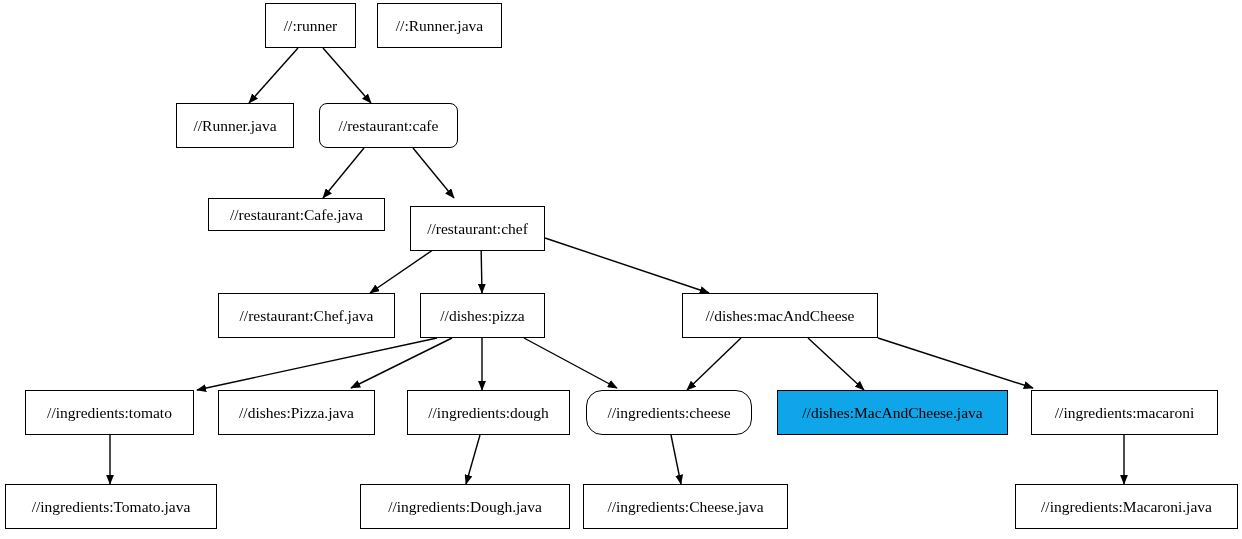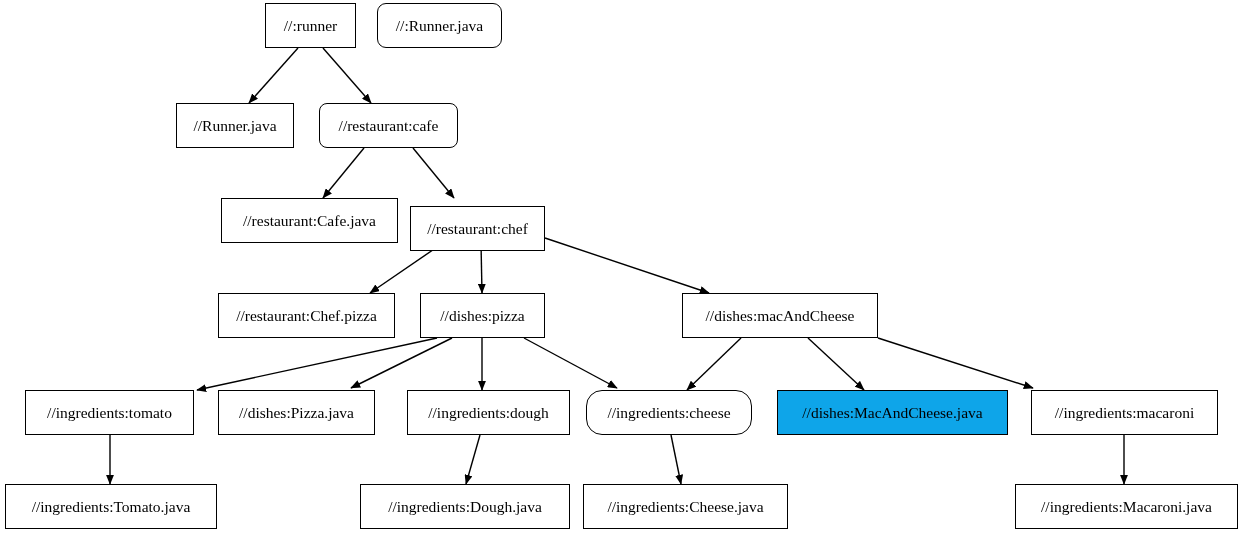--- a/index.html
+++ b/index.html
@@ -72,37 +72,37 @@
         <line x1="480" y1="435" x2="466" y2="484" stroke="#000000" stroke-width="1.4" marker-end="url(#arrowhead)"></line>
         <line x1="671" y1="435" x2="681" y2="484" stroke="#000000" stroke-width="1.4" marker-end="url(#arrowhead)"></line>
         <line x1="1124" y1="435" x2="1124" y2="484" stroke="#000000" stroke-width="1.4" marker-end="url(#arrowhead)"></line>
       </g>
   </svg>
 
   <div id="node-group">
       <div class="node" style="left: 265px; top: 3px; width: 91px; height: 45px; background: rgb(255, 255, 255); border-color: rgb(0, 0, 0); color: rgb(0, 0, 0);">
         <span class="node-label">//:runner</span>
       </div>
-      <div class="node" style="left: 377px; top: 3px; width: 125px; height: 45px; background: rgb(255, 255, 255); border-color: rgb(0, 0, 0); color: rgb(0, 0, 0); border-radius: 9px;">
+      <div class="node" style="left: 377px; top: 3px; width: 125px; height: 45px; background: rgb(255, 255, 255); border-color: rgb(0, 0, 0); color: rgb(0, 0, 0);">
         <span class="node-label">//:Runner.java</span>
       </div>
       <div class="node" style="left: 176px; top: 103px; width: 118px; height: 45px; background: rgb(255, 255, 255); border-color: rgb(0, 0, 0); color: rgb(0, 0, 0);">
         <span class="node-label">//Runner.java</span>
       </div>
       <div class="node" style="left: 319px; top: 103px; width: 139px; height: 45px; background: rgb(255, 255, 255); border-color: rgb(0, 0, 0); color: rgb(0, 0, 0); border-radius: 8px;">
         <span class="node-label">//restaurant:cafe</span>
       </div>
-      <div class="node" style="left: 208px; top: 198px; width: 177px; height: 45px; background: rgb(255, 255, 255); border-color: rgb(0, 0, 0); color: rgb(0, 0, 0); margin-left: 13px;">
+      <div class="node" style="left: 208px; top: 198px; width: 177px; height: 33px; background: rgb(255, 255, 255); border-color: rgb(0, 0, 0); color: rgb(0, 0, 0);">
         <span class="node-label">//restaurant:Cafe.java</span>
       </div>
       <div class="node" style="left: 410px; top: 198px; width: 135px; height: 45px; background: rgb(255, 255, 255); border-color: rgb(0, 0, 0); color: rgb(0, 0, 0); margin-top: 8px;">
         <span class="node-label">//restaurant:chef</span>
       </div>
       <div class="node" style="left: 218px; top: 293px; width: 177px; height: 45px; background: rgb(255, 255, 255); border-color: rgb(0, 0, 0); color: rgb(0, 0, 0);">
-        <span class="node-label">//restaurant:Chef.pizza</span>
+        <span class="node-label">//restaurant:Chef.java</span>
       </div>
       <div class="node" style="left: 420px; top: 293px; width: 125px; height: 45px; background: rgb(255, 255, 255); border-color: rgb(0, 0, 0); color: rgb(0, 0, 0);">
         <span class="node-label">//dishes:pizza</span>
       </div>
       <div class="node" style="left: 682px; top: 293px; width: 196px; height: 45px; background: rgb(255, 255, 255); border-color: rgb(0, 0, 0); color: rgb(0, 0, 0);">
         <span class="node-label">//dishes:macAndCheese</span>
       </div>
       <div class="node" style="left: 25px; top: 390px; width: 169px; height: 45px; background: rgb(255, 255, 255); border-color: rgb(0, 0, 0); color: rgb(0, 0, 0);">
         <span class="node-label">//ingredients:tomato</span>
       </div>

